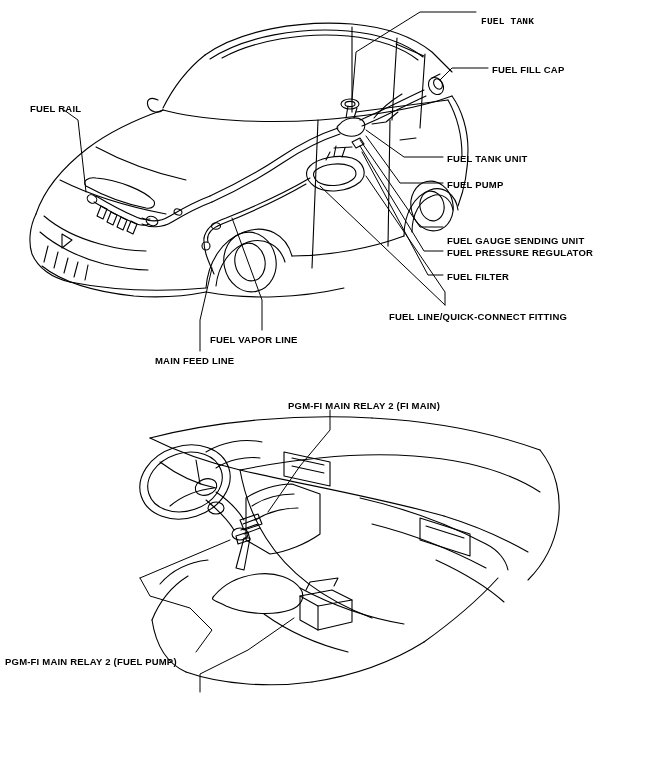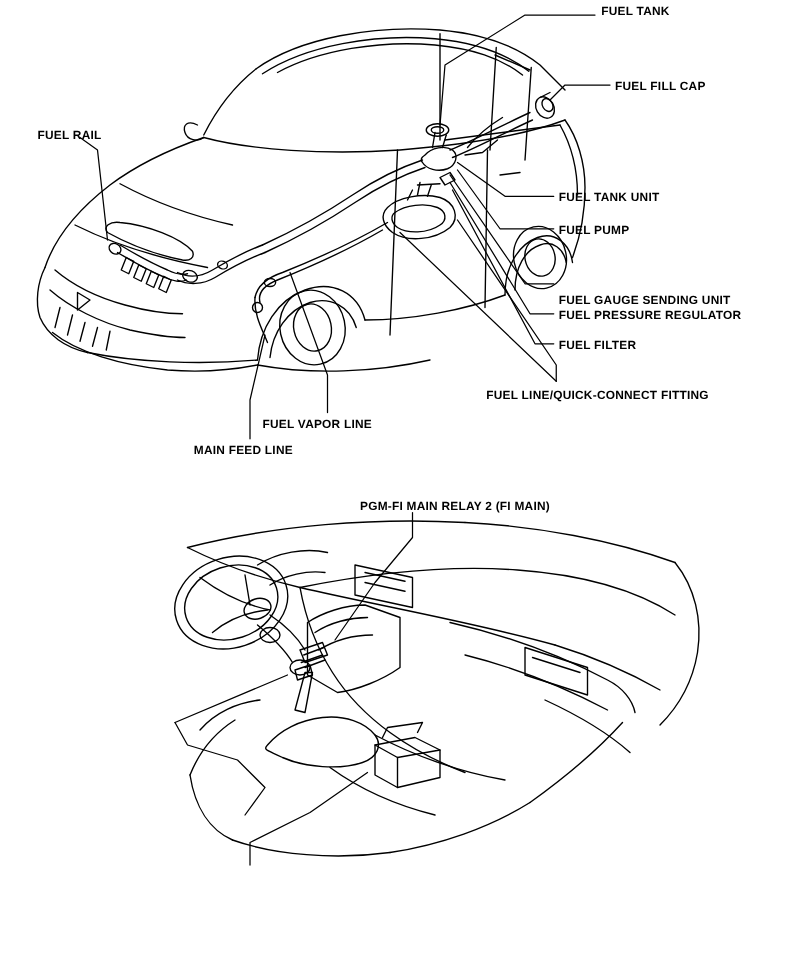--- a/index.html
+++ b/index.html
@@ -251,29 +251,30 @@
 
       <path d="M330 410 L 330 430 L 300 466 L 268 512" stroke-width="1"></path>
 
       <path d="M196 652 L 212 630 L 190 608 L 150 596 L 140 578" stroke-width="1"></path>
       <path d="M140 578 L 230 540" stroke-width="1"></path>
 
       <path d="M200 692 L 200 674 L 248 650 L 294 618" stroke-width="1"></path>
     </g>
   </svg>
 
-  <div class="label" style="left:481px; top:4px;">FUEL TANK</div>
+  <div class="label" style="left:481px; top:16px;font-family:Liberation Mono, monospace;">FUEL TANK</div>
   <div class="label" style="left:492px; top:64px;">FUEL FILL CAP</div>
   <div class="label" style="left:30px; top:103px;">FUEL RAIL</div>
   <div class="label" style="left:447px; top:153px;">FUEL TANK UNIT</div>
   <div class="label" style="left:447px; top:179px;">FUEL PUMP</div>
   <div class="label" style="left:447px; top:223px;margin-top:12px;">FUEL GAUGE SENDING UNIT</div>
   <div class="label" style="left:447px; top:247px;">FUEL PRESSURE REGULATOR</div>
   <div class="label" style="left:447px; top:271px;">FUEL FILTER</div>
   <div class="label" style="left:389px; top:311px;">FUEL LINE/QUICK-CONNECT FITTING</div>
   <div class="label" style="left:210px; top:334px;">FUEL VAPOR LINE</div>
   <div class="label" style="left:155px; top:355px;">MAIN FEED LINE</div>
 
   <div class="fig" id="figure-bottom"></div>
 
   <div class="label" style="left:288px; top:400px;">PGM-FI MAIN RELAY 2 (FI MAIN)</div>
+  <div class="label" style="left:5px; top:656px;">PGM-FI MAIN RELAY 2 (FUEL PUMP)</div>
 
 </div>
 
 </body></html>

